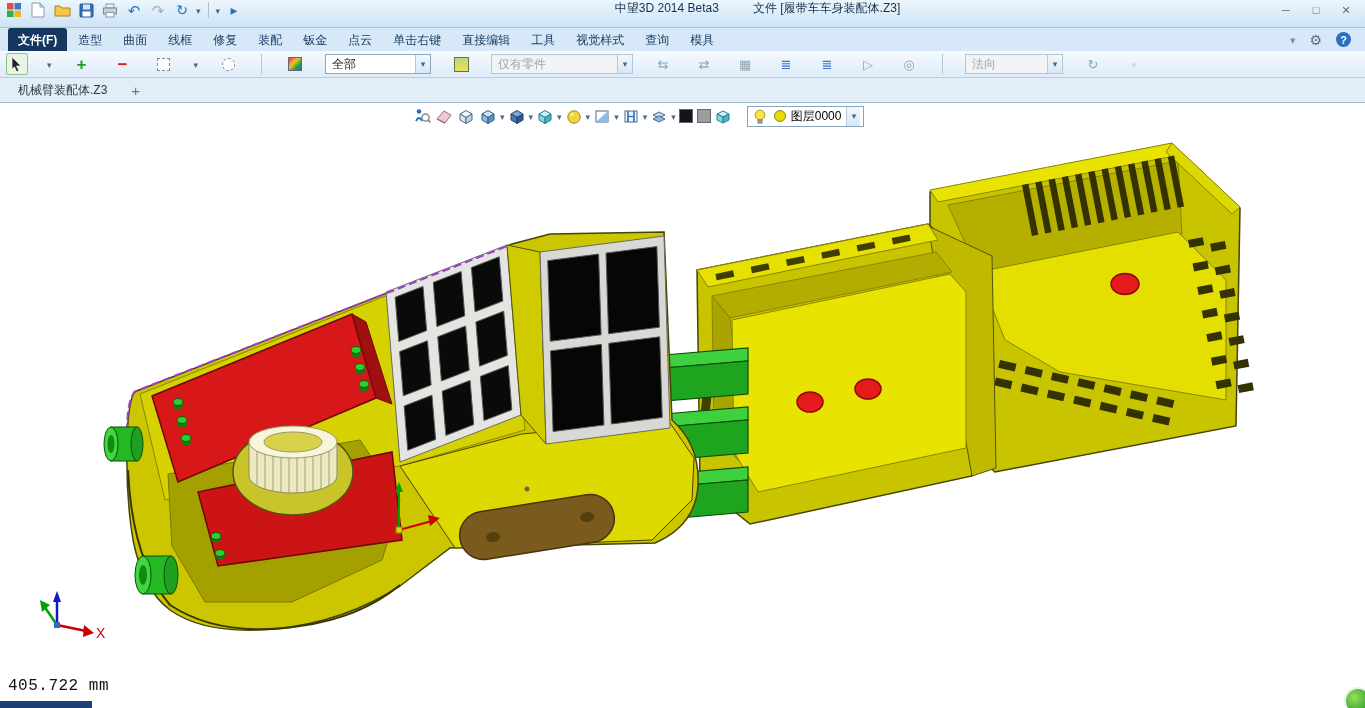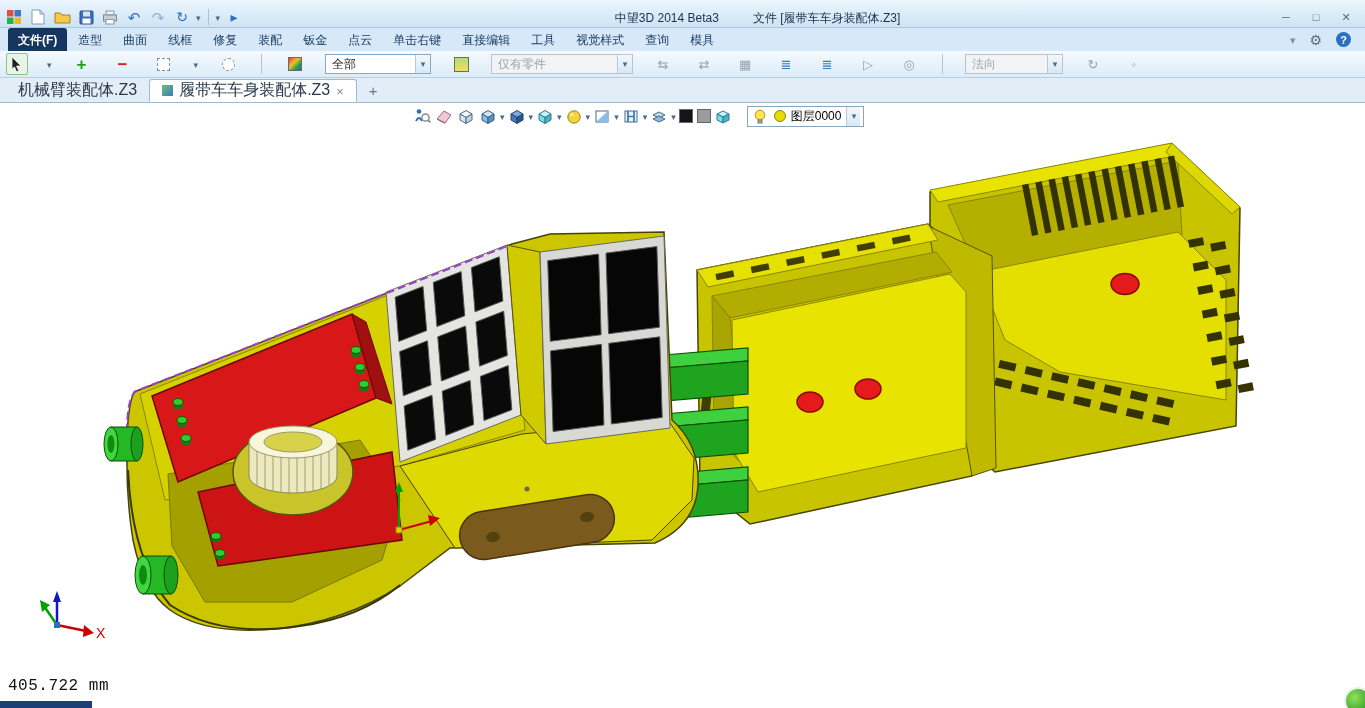--- a/index.html
+++ b/index.html
@@ -3,21 +3,21 @@
 <meta charset="utf-8">
 <style>
   * { box-sizing: border-box; margin: 0; padding: 0; }
   html,body { width:1365px; height:708px; overflow:hidden;
     font-family:"Liberation Sans", sans-serif; }
   .app { position:relative; width:1365px; height:708px; background:#fff; }
 
   
   .titlebar { position:absolute; top:0; left:0; right:0; height:28px;
     background:linear-gradient(#ecf6fd,#cde3f4); border-bottom:1px solid #aac6dc;
-    display:flex; align-items:flex-end; padding:0 4px; font-size:12px; color:#1c3b5e; }
+    display:flex; align-items:flex-start; padding:0 4px; font-size:12px; color:#1c3b5e; }
   .tb-icons { display:flex; align-items:center; gap:4px; }
   .ti { width:20px; height:20px; display:flex; align-items:center; justify-content:center; }
   .glyph { font-size:14px; line-height:1; }
   .u-undo::after { content:"↶"; color:#2a6fc0; font-size:15px; }
   .u-redo::after { content:"↷"; color:#8fb0d4; font-size:15px; }
   .u-sync::after { content:"↻"; color:#2a6fc0; font-size:14px; }
   .u-play::after { content:"▸"; color:#2a6fc0; font-size:14px; }
   .caret::after { content:"▾"; font-size:9px; color:#4a6888; }
   .tb-sep { width:1px; height:16px; background:#aebfce; margin:0 3px; }
   .tb-spacer { flex:1; }
@@ -59,21 +59,21 @@
   .combo .drop { width:15px; align-self:stretch; border-left:1px solid #b6c9da;
     background:linear-gradient(#f2f8fd,#d8e8f6); display:flex; align-items:center;
     justify-content:center; }
   .combo.disabled { background:#f1f3f5; color:#9aa6b0; border-color:#b8c4cf; }
   .gi { font-size:13px; color:#95a4b0; }
   .gi-blue { color:#3a78c8; }
 
   
   .tabbar { position:absolute; top:78px; left:0; right:0; height:25px; background:#e2edf7;
     border-bottom:1px solid #9fb9cf; display:flex; align-items:flex-end; padding:0 6px;
-    font-size:16px; }
+    font-size:12px; }
   .doc-tab { height:23px; display:flex; align-items:center; gap:6px; padding:0 12px;
     color:#2a3a4a; white-space:nowrap; }
   .doc-tab.active { background:#fff; border:1px solid #9fb9cf; border-bottom:1px solid #fff;
     border-radius:3px 3px 0 0; }
   .tab-close::after { content:"×"; color:#7a8a98; font-size:13px; }
   .tab-add::after { content:"+"; color:#5a7a96; font-size:15px; }
   .doc-ic { width:11px; height:11px; background:linear-gradient(135deg,#6fc06f,#3a78c8); }
 
   
   .canvas { position:absolute; top:103px; left:0; right:0; bottom:0; background:#fff; }
@@ -225,25 +225,20 @@
       <span class="drop caret"></span>
     </div>
     <span class="ticon gi">↻</span>
     <span class="ticon gi">◦</span>
   </div>
 
   <div class="tabbar">
     <span class="doc-tab">
       <span>机械臂装配体.Z3</span>
     </span>
-    <span class="doc-tab active">
-      <span class="doc-ic"></span>
-      <span>履带车车身装配体.Z3</span>
-      <span class="tab-close"></span>
-    </span>
     <span class="doc-tab tab-add"></span>
   </div>
 
   <div class="canvas">
 
 
     <div class="view-toolbar">
       <span class="vt">
         <svg width="18" height="18">
             <circle cx="6" cy="4.5" r="2.3" fill="#2a6fc0"></circle>

